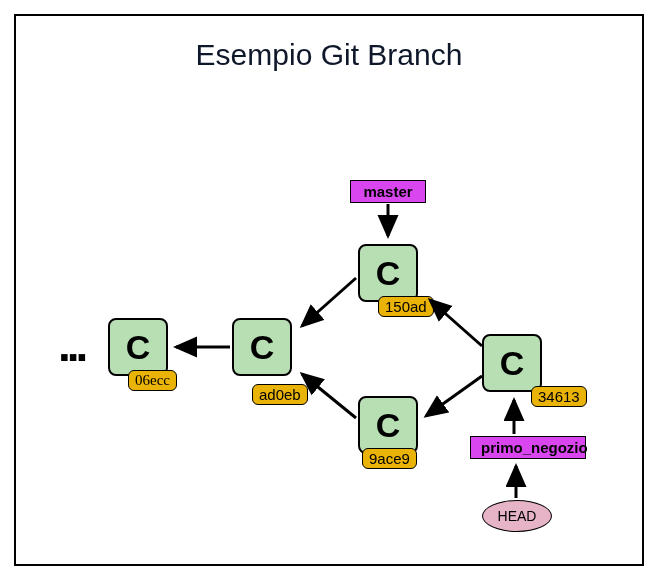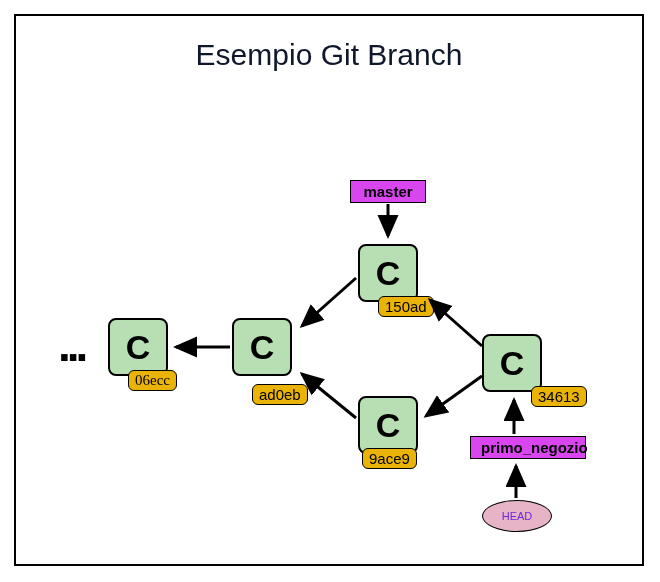--- a/index.html
+++ b/index.html
@@ -66,22 +66,22 @@
   .head {
     position: absolute;
     width: 70px;
     height: 32px;
     background: #e6b3c7;
     border: 1.5px solid #000;
     border-radius: 50%;
     display: flex;
     align-items: center;
     justify-content: center;
-    font-size: 11px;
-    color: #6d28d9;
+    font-size: 14px;
+    color: #000000;
     box-sizing: border-box;
   }
   .ellipsis {
     position: absolute;
     font-size: 46px;
     font-weight: bold;
     letter-spacing: -4px;
     color: #000;
   }
   svg.arrows {

